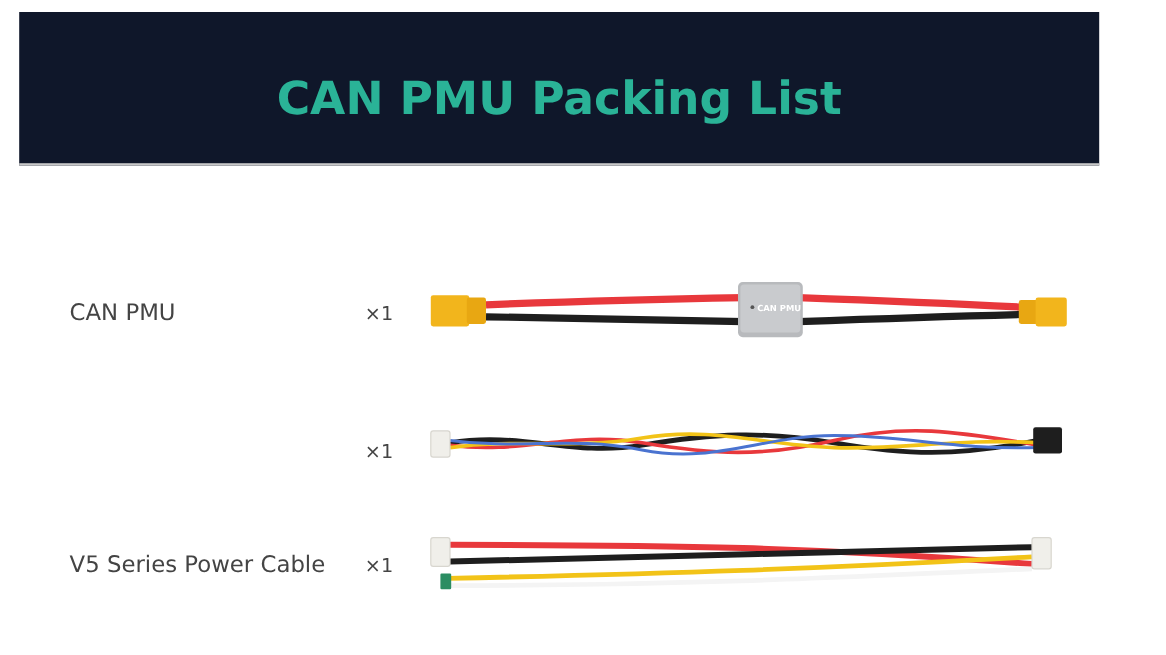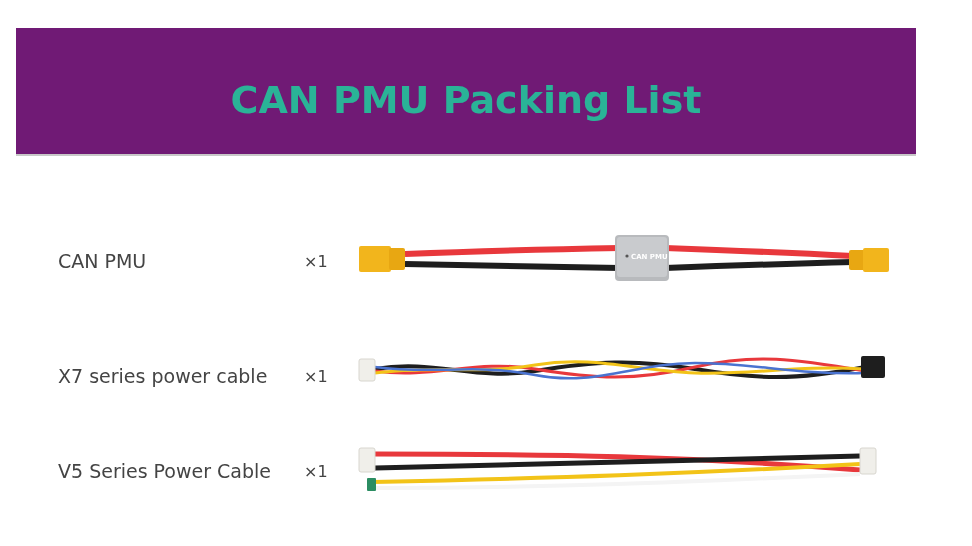--- a/index.html
+++ b/index.html
@@ -1,19 +1,19 @@
 <!DOCTYPE html>
 <html><head>
   <meta charset="utf-8">
   <style>
     html, body { margin: 0; padding: 0; background: #ffffff; }
     body { width: 972px; height: 546px; position: relative; overflow: hidden; font-family: "Liberation Sans", "DejaVu Sans", sans-serif; }
     .header {
-      position: absolute; left: 16px; top: 28px; width: 900px; height: 126px;
-      background: #701a75; border-bottom: 2px solid #c8c8c8;
+      position: absolute; left: 16px; top: 10px; width: 900px; height: 126px;
+      background: #0f172a; border-bottom: 2px solid #c8c8c8;
     }
     .title {
       position: absolute; left: 0; right: 0; top: 52px; text-align: center;
       font-family: "DejaVu Sans", sans-serif; font-weight: bold; font-size: 38px;
       color: #2ab397; letter-spacing: 0px; line-height: 40px;
     }
     .row { position: absolute; left: 0; width: 820px; }
     .label {
       position: absolute; left: 58px; font-size: 19px; color: #444444;
       font-family: "DejaVu Sans", sans-serif; white-space: nowrap;
@@ -49,21 +49,20 @@
     <rect x="508" y="16" width="26" height="24" rx="2" fill="#f2b51c"></rect>
 
     <rect x="260" y="3" width="54" height="46" rx="4" fill="#b8babd"></rect>
     <rect x="262" y="5" width="50" height="40" rx="3" fill="#c9cbce"></rect>
     <circle cx="272" cy="24" r="1.6" fill="#555"></circle>
     <text x="276" y="27" font-size="7" font-family="DejaVu Sans, sans-serif" fill="#ffffff" font-weight="bold">CAN PMU</text>
   </svg>
 </div>
 
 <div class="row" style="top:355px;height:50px;">
-  <div class="label" style="top:10px;">X7 series power cable</div>
   <div class="qty" style="top:12px;">×1</div>
   <svg class="img" style="left:355px;top:-4px;" width="540" height="40" viewBox="0 0 540 40">
     <path d="M20 18 C80 8,120 30,180 20 S280 8,340 18 S440 30,510 16" stroke="#1e1e1e" stroke-width="4" fill="none"></path>
     <path d="M20 20 C80 28,120 8,180 18 S280 30,340 16 S440 8,510 20" stroke="#e8383c" stroke-width="3" fill="none"></path>
     <path d="M20 22 C80 14,120 24,180 14 S280 20,340 22 S440 14,510 18" stroke="#f2c318" stroke-width="3" fill="none"></path>
     <path d="M20 16 C80 24,120 12,180 24 S280 12,340 12 S440 24,510 22" stroke="#4a73d0" stroke-width="2.5" fill="none"></path>
     <rect x="4" y="8" width="16" height="22" rx="2" fill="#f0efea" stroke="#d8d6cf"></rect>
     <rect x="506" y="5" width="24" height="22" rx="2" fill="#1e1e1e"></rect>
   </svg>
 </div>

